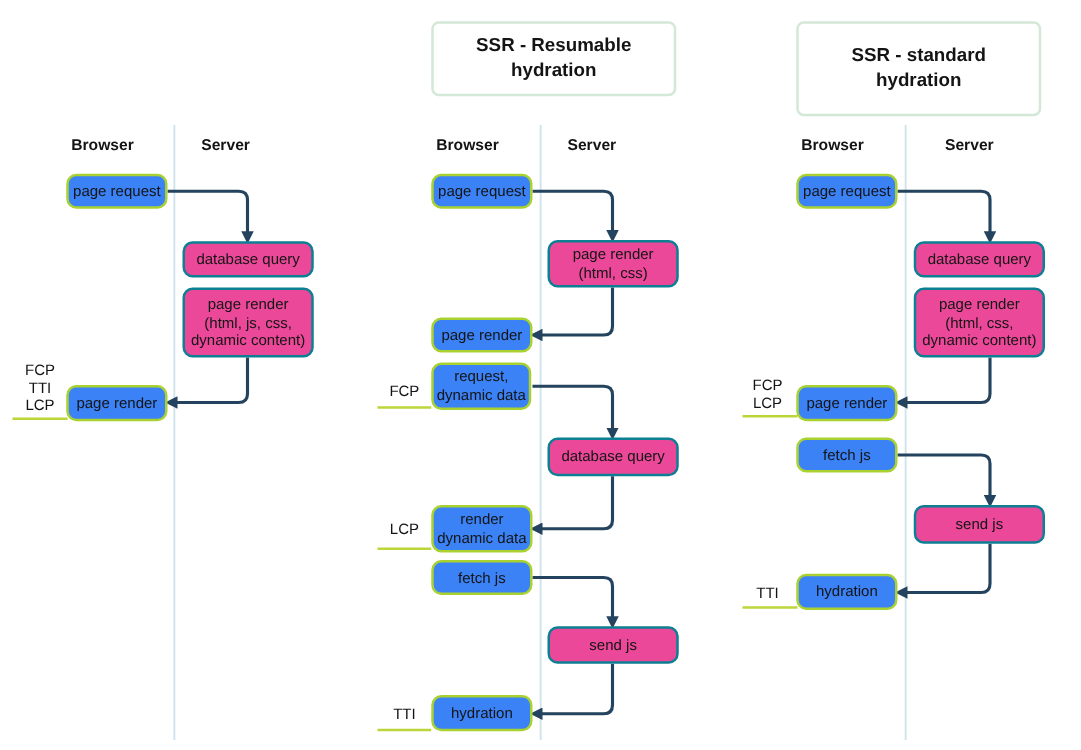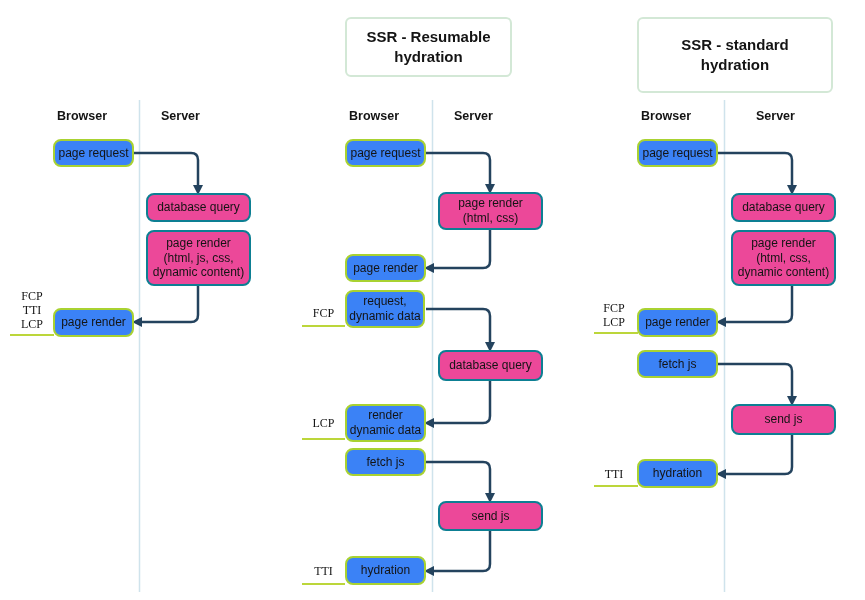--- a/index.html
+++ b/index.html
@@ -17,21 +17,21 @@
   .lane-header {
     position:absolute; font-weight:bold; font-size:12.5px; text-align:left; color:#141414;
   }
   .box {
     position:absolute; border-radius:8px; display:flex; align-items:center; justify-content:center;
     text-align:center; font-size:12px; line-height:1.22; color:#141414; box-sizing:border-box; padding:2px;
   }
   .box span { white-space:pre-line; }
   .browser-box { background:#3b82f6; border:2px solid #a9d231; }
   .server-box  { background:#ec4899; border:2px solid #0d7f93; }
-  .metric { position:absolute; font-size:12px; text-align:center; color:#141414;font-family:Liberation Serif, serif; }
+  .metric { position:absolute; font-size:12px; text-align:center; color:#141414; }
   .metric-line { position:absolute; height:2px; background:#bcd63a; }
 </style>
 </head>
 <body>
 
 <div class="stage">
 
   <svg class="connector-layer" viewBox="0 0 865 600">
     <defs>
       <marker id="ah" markerUnits="userSpaceOnUse" markerWidth="10" markerHeight="10" refX="2" refY="5" orient="auto">
@@ -78,21 +78,21 @@
   </div>
   <div class="box browser-box" style="left:53px;top:308px;width:81px;height:29px">
     <span>page render</span>
   </div>
 
   <div class="metric" style="left:10px;top:289px;width:44px">FCP</div>
   <div class="metric" style="left:10px;top:303px;width:44px">TTI</div>
   <div class="metric" style="left:10px;top:317px;width:44px">LCP</div>
   <div class="metric-line" style="left:10px;top:334px;width:44px"></div>
 
-  <div class="title-box" style="left:345px;top:17px;width:167px;height:60px">
+  <div class="title-box" style="left:345px;top:17px;width:196px;height:60px">
     <span>SSR - Resumable
 hydration</span>
   </div>
   <div class="lane-header" style="left:349px;top:109px;width:72px">Browser</div>
   <div class="lane-header" style="left:454px;top:109px;width:72px">Server</div>
 
   <div class="box browser-box" style="left:345px;top:139px;width:81px;height:28px">
     <span>page request</span>
   </div>
   <div class="box server-box" style="left:438px;top:192px;width:105px;height:38px">

